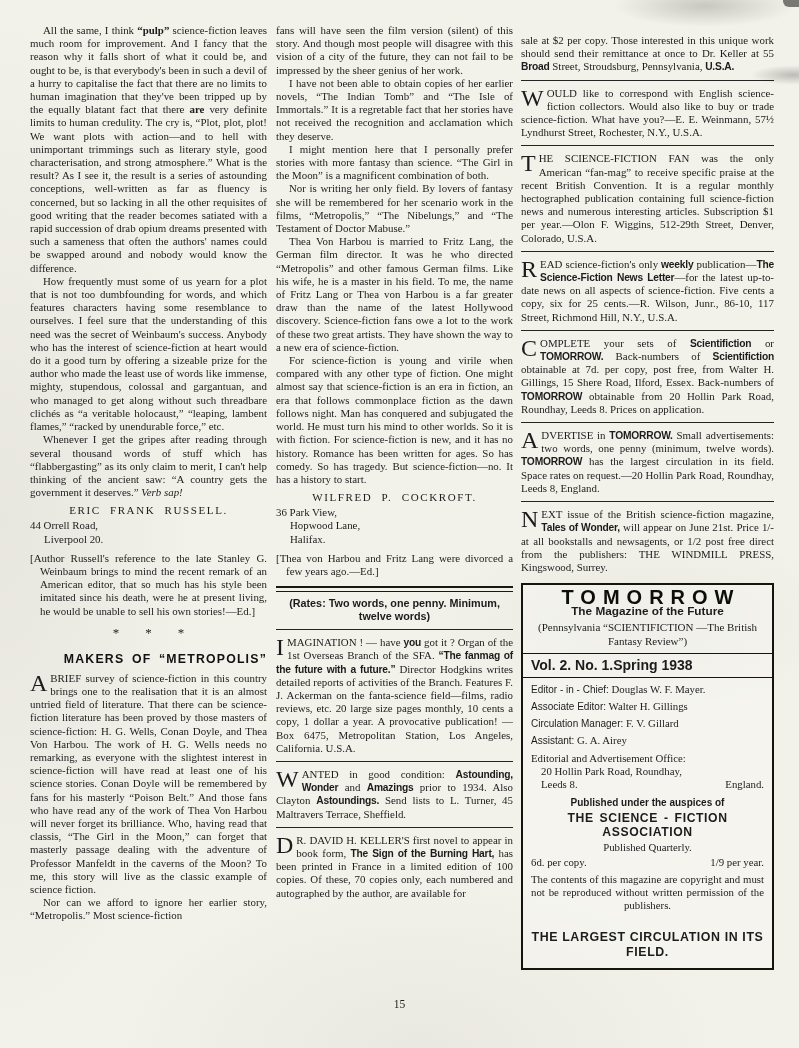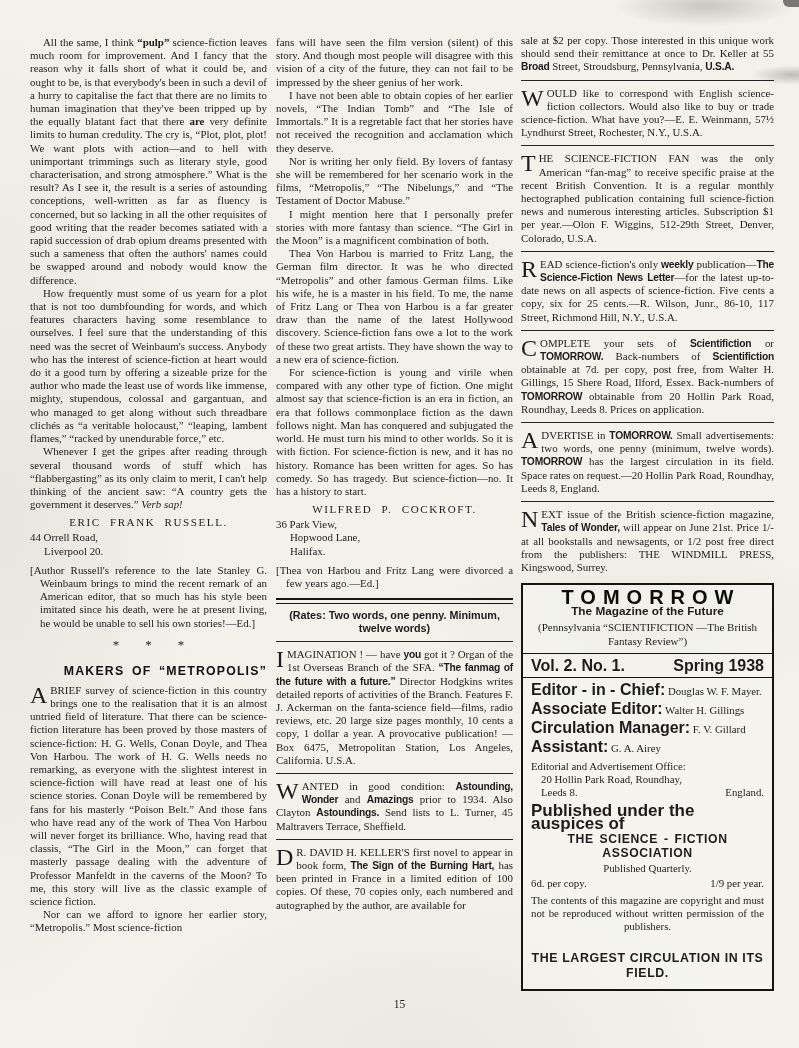--- a/index.html
+++ b/index.html
@@ -7,21 +7,21 @@
     font-family:"Liberation Serif", serif;
     background:
       radial-gradient(ellipse 130px 30px at 705px 6px, rgba(50,50,45,.22), transparent 70%),
       radial-gradient(ellipse 60px 14px at 793px 75px, rgba(30,30,28,.25), transparent 70%),
       radial-gradient(ellipse 260px 700px at 6px 520px, rgba(90,88,78,.07), transparent 75%),
       radial-gradient(ellipse 420px 240px at 420px 1052px, rgba(90,88,78,.06), transparent 75%),
       radial-gradient(ellipse 300px 120px at 640px 620px, rgba(90,88,78,.05), transparent 75%),
       #f2f1ea;}
   .corner-mark{position:absolute;top:0;right:0;width:16px;height:7px;background:rgba(20,20,18,.55);
     border-bottom-left-radius:6px;}
-  .col{position:absolute;top:36px;text-align:justify;}
+  .col{position:absolute;top:24px;text-align:justify;}
   .col1{left:30px;width:237px;}
   .col2{left:276px;width:237px;}
   .col3{left:521px;width:253px;top:34px;}
   p{margin:0;}
   .body{font-size:10.9px;line-height:13.2px;}
   .ind{text-indent:13px;}
   .note{padding-left:10px;text-indent:-10px;margin-top:6px;}
   .b{font-weight:bold;}
   .i{font-style:italic;}
   .sb{font-family:"Liberation Sans",sans-serif;font-weight:bold;font-size:.94em;letter-spacing:-.2px;}
@@ -41,28 +41,28 @@
   .ad{font-size:10.9px;line-height:13.2px;text-align:justify;}
   .pageno{position:absolute;left:0;right:0;bottom:38px;text-align:center;font-size:11.5px;}
   
   .tbox{border:2.2px solid #15140f;margin-top:9px;padding:6px 8px 8px;font-size:10.8px;line-height:13px;
     background:rgba(255,255,255,.25);text-align:left;}
   .t-title{font-family:"Liberation Sans",sans-serif;font-weight:bold;font-size:20px;
     letter-spacing:7px;text-align:center;padding-left:7px;color:#0d0d0a;}
   .t-sub{font-family:"Liberation Sans",sans-serif;font-weight:bold;font-size:11.8px;text-align:center;margin-top:1px;}
   .t-inc{text-align:center;font-size:11px;line-height:13.4px;margin:3px 2px 0;}
   .t-rule{border:0;border-top:1.4px solid #15140f;margin:5px -8px;}
-  .t-vol{display:flex;justify-content:space-between;font-family:"Liberation Sans",sans-serif;
-    font-weight:bold;font-size:16px;gap:14px;}
+  .t-vol{display:flex;justify-content:flex-start;font-family:"Liberation Sans",sans-serif;
+    font-weight:bold;font-size:14px;}
   .t-staff{margin:4px 0;padding-left:20px;text-indent:-20px;}
-  .t-label{font-family:"Liberation Sans",sans-serif;font-weight:bold;font-size:16px;}
+  .t-label{font-family:"Liberation Sans",sans-serif;font-weight:normal;font-size:10px;}
   .t-office{margin-top:5px;}
   .t-office .l2{padding-left:10px;}
   .t-office-row{display:flex;justify-content:space-between;padding-left:10px;}
-  .t-csans{font-family:"Liberation Sans",sans-serif;font-weight:bold;font-size:17px;text-align:left;margin-top:5px;}
+  .t-csans{font-family:"Liberation Sans",sans-serif;font-weight:bold;font-size:10px;text-align:center;margin-top:5px;}
   .t-assoc{font-family:"Liberation Sans",sans-serif;font-weight:bold;font-size:12.2px;line-height:14.5px;
     letter-spacing:.6px;word-spacing:2px;text-align:center;margin-top:2px;}
   .t-quarterly{text-align:center;margin-top:1px;}
   .t-price{display:flex;justify-content:space-between;margin-top:2px;}
   .t-copy{margin-top:4px;text-align:justify;text-align-last:center;}
   .t-large{font-family:"Liberation Sans",sans-serif;font-weight:bold;font-size:12.4px;line-height:15px;
     letter-spacing:.6px;text-align:center;margin-top:18px;}
 </style>
 </head>
 <body>
@@ -82,22 +82,22 @@
     <p class="body note">[Author Russell's reference to the late Stanley G. Weinbaum brings to mind the recent remark of an American editor, that so much has his style been imitated since his death, were he at present living, he would be unable to sell his own stories!—Ed.]</p>
     <div class="stars">*        *        *</div>
     <h3 class="shead">MAKERS OF “METROPOLIS”</h3>
     <p class="body"><span class="dropcap">A</span><span><span>BRIEF survey of science-fiction in this country brings one to the realisation that it is an almost untried field of literature. That there can be science-fiction literature has been proved by those masters of science-fiction: H. G. Wells, Conan Doyle, and Thea Von Harbou. The work of H. G. Wells needs no remarking, as everyone with the slightest interest in science-fiction will have read at least one of his science stories. Conan Doyle will be remembered by fans for his masterly “Poison Belt.” And those fans who have read any of the work of Thea Von Harbou will never forget its brilliance. Who, having read that classis, “The Girl in the Moon,” can forget that masterly passage dealing with the adventure of Professor Manfeldt in the caverns of the Moon? To me, this story will live as the classic example of science fiction.</span></span></p>
     <p class="body ind">Nor can we afford to ignore her earlier story, “Metropolis.” Most science-fiction</p>
   </div>
 
   <div class="col col2">
     <p class="body"><span>fans will have seen the film version (silent) of this story. And though most people will disagree with this vision of a city of the future, they can not fail to be impressed by the sheer genius of her work.</span></p>
     <p class="body ind"><span>I have not been able to obtain copies of her earlier novels, “The Indian Tomb” and “The Isle of Immortals.” It is a regretable fact that her stories have not received the recognition and acclamation which they deserve.</span></p>
+    <p class="body ind"><span>I might mention here that I personally prefer stories with more fantasy than science. “The Girl in the Moon” is a magnificent combination of both.</span></p>
     <p class="body ind"><span>Nor is writing her only field. By lovers of fantasy she will be remembered for her scenario work in the films, “Metropolis,” “The Nibelungs,” and “The Testament of Doctor Mabuse.”</span></p>
-    <p class="body ind"><span>I might mention here that I personally prefer stories with more fantasy than science. “The Girl in the Moon” is a magnificent combination of both.</span></p>
     <p class="body ind"><span>Thea Von Harbou is married to Fritz Lang, the German film director. It was he who directed “Metropolis” and other famous German films. Like his wife, he is a master in his field. To me, the name of Fritz Lang or Thea von Harbou is a far greater draw than the name of the latest Hollywood discovery. Science-fiction fans owe a lot to the work of these two great artists. They have shown the way to a new era of science-fiction.</span></p>
     <p class="body ind"><span>For science-fiction is young and virile when compared with any other type of fiction. One might almost say that science-fiction is an era in fiction, an era that follows commonplace fiction as the dawn follows night. Man has conquered and subjugated the world. He must turn his mind to other worlds. So it is with fiction. For science-fiction is new, and it has no history. Romance has been written for ages. So has comedy. So has tragedy. But science-fiction—no. It has a history to start.</span></p>
     <div class="sig">WILFRED P. COCKROFT.</div>
     <div class="addr">
       <div>36 Park View,</div>
       <div style="padding-left:14px">Hopwood Lane,</div>
       <div style="padding-left:14px">Halifax.</div>
     </div>
     <p class="body note">[Thea von Harbou and Fritz Lang were divorced a few years ago.—Ed.]</p>
     <div class="rule2"></div>

